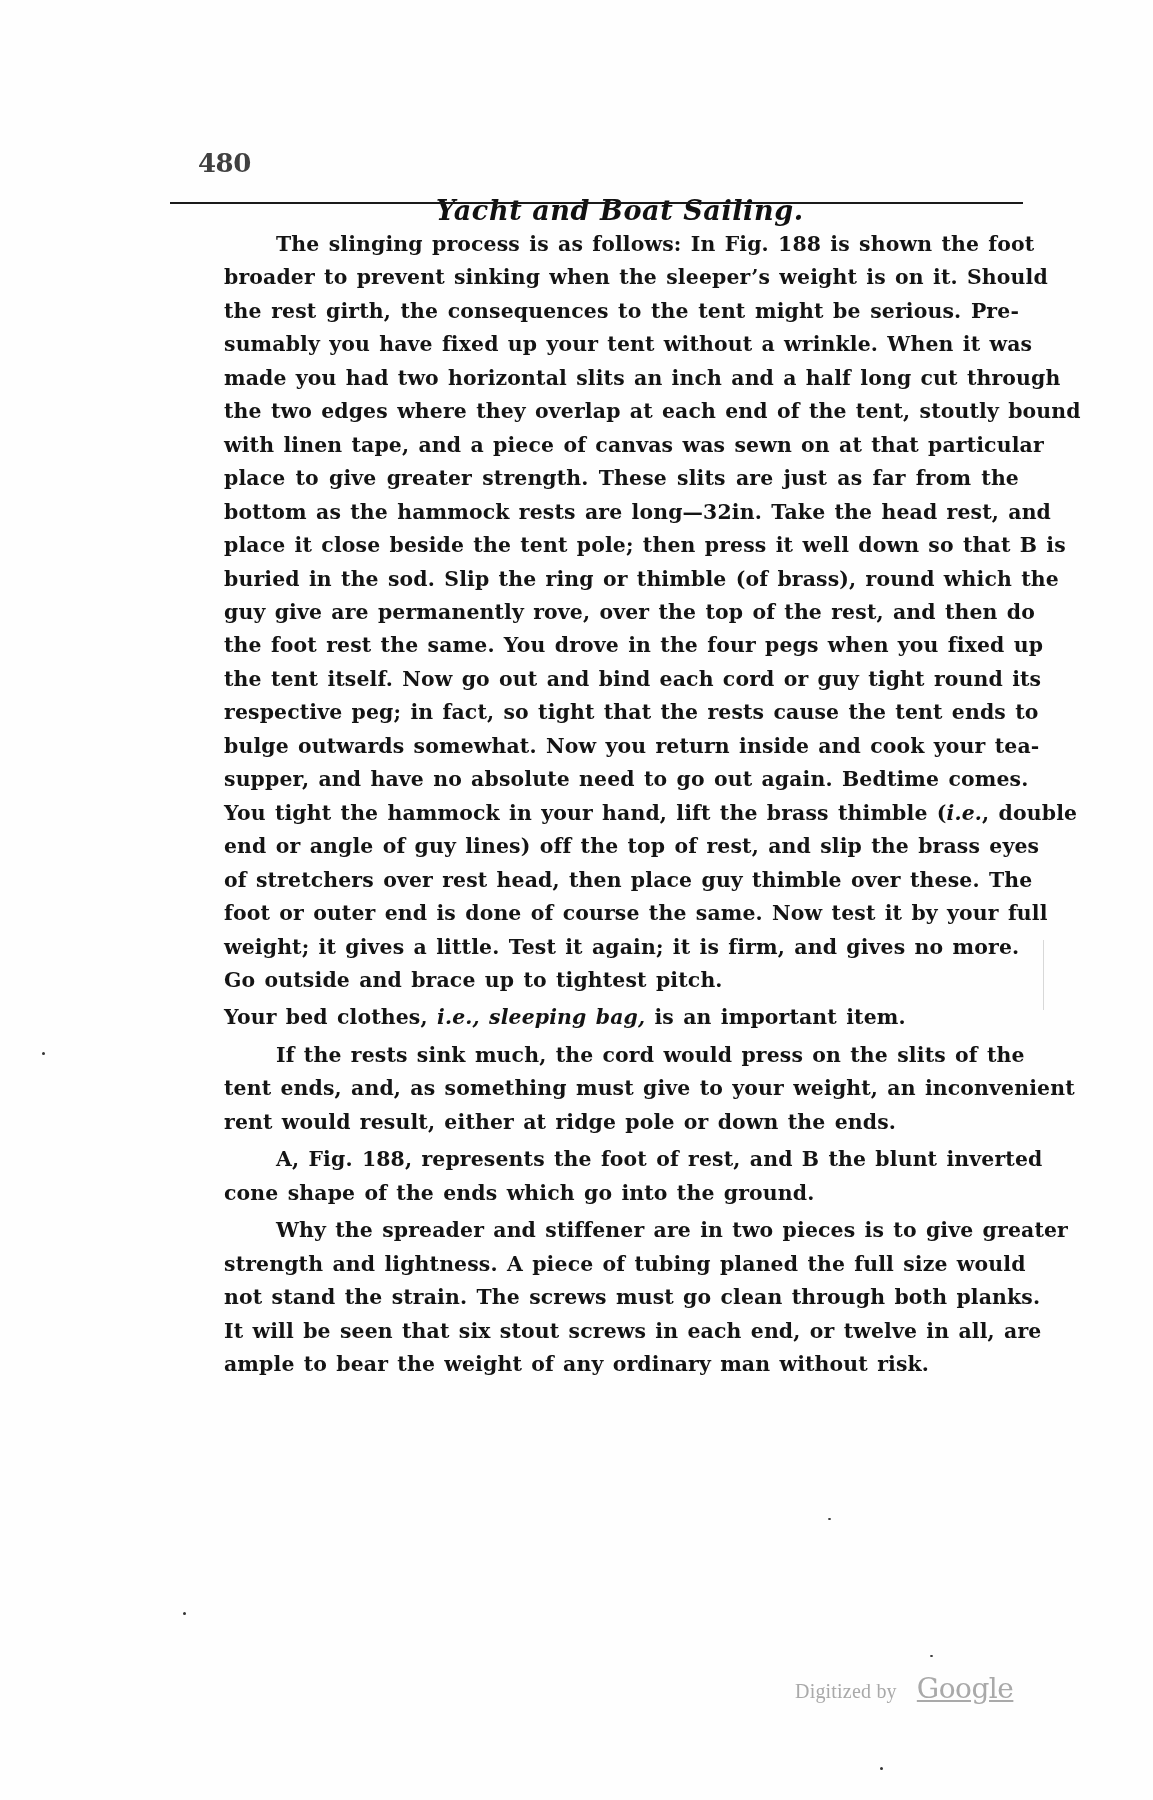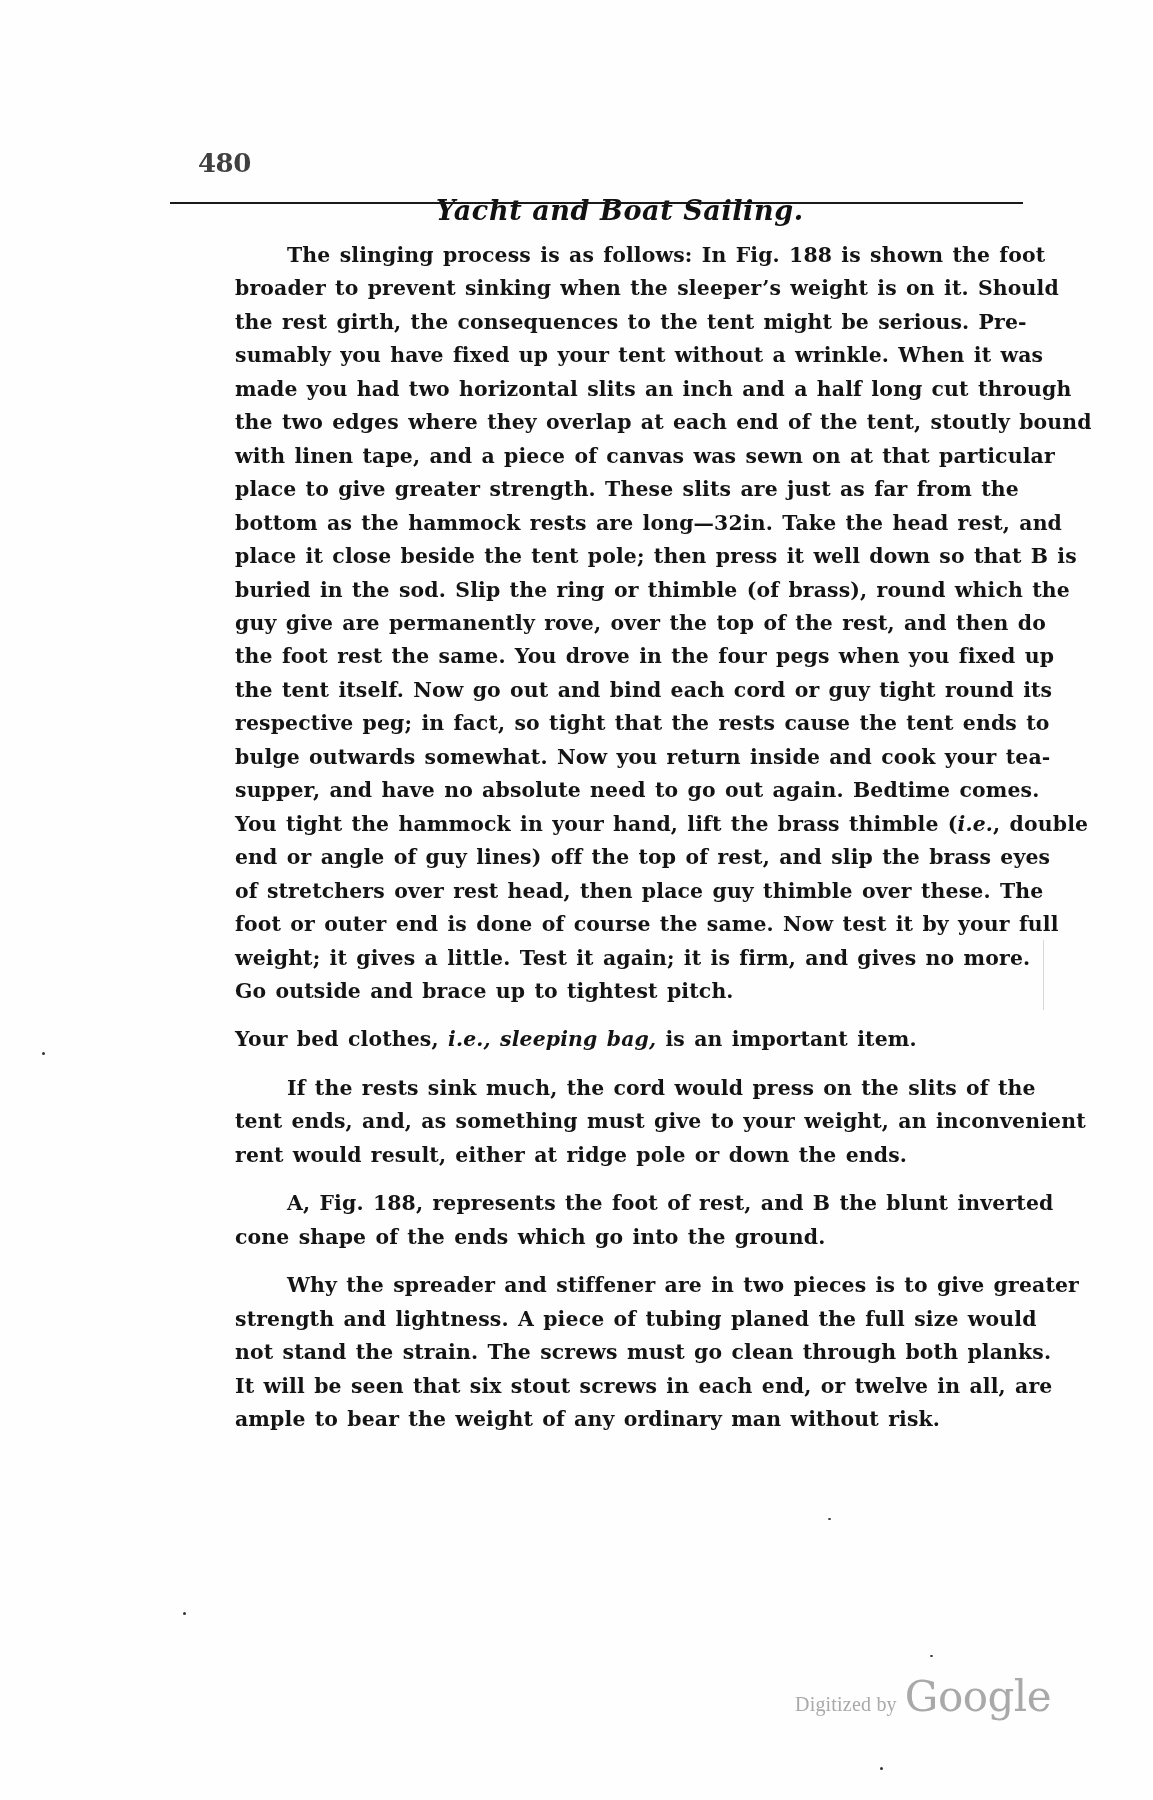--- a/index.html
+++ b/index.html
@@ -5,29 +5,29 @@
   html, body { margin: 0; padding: 0; background: #ffffff; }
   body { width: 1153px; height: 1800px; position: relative; overflow: hidden; }
   .page { position: absolute; left: 0; top: 0; width: 1153px; height: 1800px; background: #fefefe; }
   .running-head { position: absolute; left: 198px; top: 148px; width: 825px; height: 40px; }
   .page-number { position: absolute; left: 0; top: 0; font-family: "DejaVu Serif", serif; font-weight: bold; font-size: 26px; color: #404040; letter-spacing: -0.5px; }
   .running-title { position: absolute; left: 238px; top: -1px; font-family: "DejaVu Serif", serif; font-style: italic; font-weight: bold; font-size: 27px; color: #111; letter-spacing: 0.6px; margin-top: 48px; }
   .head-rule { position: absolute; left: 170px; top: 202px; width: 853px; height: 2px; background: #1a1a1a; }
   .body-text { position: absolute; left: 168px; top: 224px; width: 855px;
     font-family: "DejaVu Serif", serif; font-weight: bold; font-size: 20.4px; line-height: 33.45px; color: #141414;
     text-align: justify; letter-spacing: 0.15px; word-spacing: 2px; }
-  .body-text p { margin: 15px; text-indent: 52px; }
+  .body-text p { margin: 4px; text-indent: 52px; }
   .body-text .ln { display: block; text-align: justify; text-align-last: justify; white-space: nowrap; }
   .body-text .ln.last { text-align-last: left; }
   .body-text .ln.indent { padding-left: 52px; }
   .it { font-style: italic; }
   .speck { position: absolute; background: #333; border-radius: 50%; }
   .watermark { position: absolute; left: 795px; top: 1672px; height: 60px; white-space: nowrap; color: #a9a9a9; }
   .wm-small { font-family: Liberation Serif, serif; font-size: 20px; vertical-align: baseline; letter-spacing: 0.2px; }
-  .wm-big { font-family: "DejaVu Serif", serif; font-size: 42px; vertical-align: baseline; letter-spacing: -0.5px; margin-left: 8px; }
+  .wm-big { font-family: "DejaVu Serif", serif; font-size: 28px; vertical-align: baseline; letter-spacing: -0.5px; margin-left: 20px; text-decoration: underline; }
   .margin-mark { position: absolute; left: 1043px; top: 940px; width: 1px; height: 70px; background: #d8d8d8; }
 </style>
 </head>
 <body>
 
 <div class="page">
 
   <div class="running-head">
     <span class="page-number">480</span>
     <span class="running-title">Yacht and Boat Sailing.</span>

